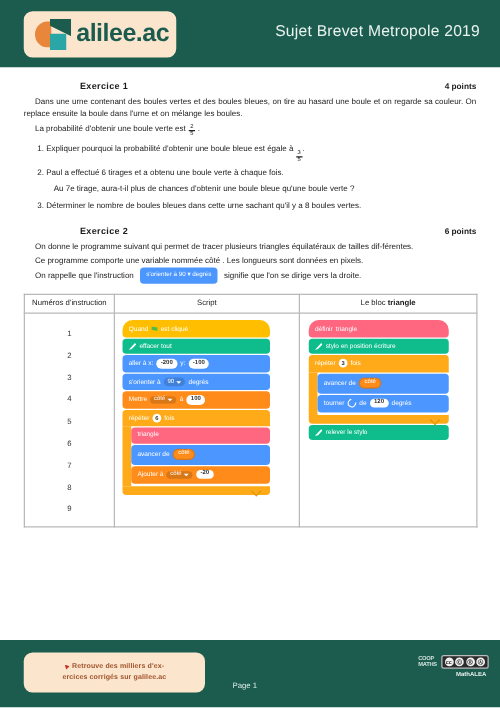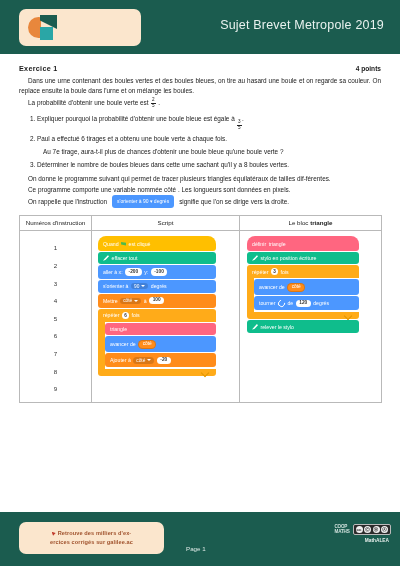--- a/index.html
+++ b/index.html
@@ -100,20 +100,21 @@
     padding: 9px 19px 0 19px;
     font-size: 6.4px;
     line-height: 1.55;
     text-align: justify;
   }
   .ex-head {
     display: flex;
     justify-content: space-between;
     align-items: baseline;
     margin-bottom: 2px;
+    margin-left: 45px;
   }
   .ex-title {
     font-weight: bold;
     font-size: 7.2px;
     letter-spacing: 0.3px;
   }
   .ex-points {
     font-weight: bold;
     font-size: 6.6px;
   }
@@ -403,20 +404,21 @@
 </head>
 <body>
 
 <div class="header">
   <div class="logo-box">
     <div class="logo-mark">
       <div class="logo-arc"></div>
       <div class="logo-flag"></div>
       <div class="logo-sq"></div>
     </div>
+    <span class="logo-text">alilee.ac</span>
   </div>
   <div class="header-title">Sujet Brevet Metropole 2019</div>
 </div>
 
 <div class="sheet">
   <div class="content">
 
     <div class="ex-head">
       <span class="ex-title">Exercice 1</span>
       <span class="ex-points">4 points</span>
@@ -441,20 +443,24 @@
       </li>
       <li>
         <span>Paul a effectué 6 tirages et a obtenu une boule verte à chaque fois.</span>
         <span class="sub">Au 7e tirage, aura-t-il plus de chances d'obtenir une boule bleue qu'une boule verte ?</span>
       </li>
       <li>
         <span>Déterminer le nombre de boules bleues dans cette urne sachant qu'il y a 8 boules vertes.</span>
       </li>
     </ol>
 
+    <div class="ex-head" style="margin-top:9px">
+      <span class="ex-title">Exercice 2</span>
+      <span class="ex-points">6 points</span>
+    </div>
     <p class="para">On donne le programme suivant qui permet de tracer plusieurs triangles équilatéraux de tailles dif-férentes.</p>
     <p class="para">Ce programme comporte une variable nommée côté . Les longueurs sont données en pixels.</p>
     <p class="para" style="display:flex;align-items:center;gap:3px;text-indent:0;margin-left:9px">
       <span>On rappelle que l'instruction</span>
       <span class="sb-inline">s'orienter à 90 ▾ degrés</span>
       <span>signifie que l'on se dirige vers la droite.</span>
     </p>
   </div>
 
   <table class="tbl">

